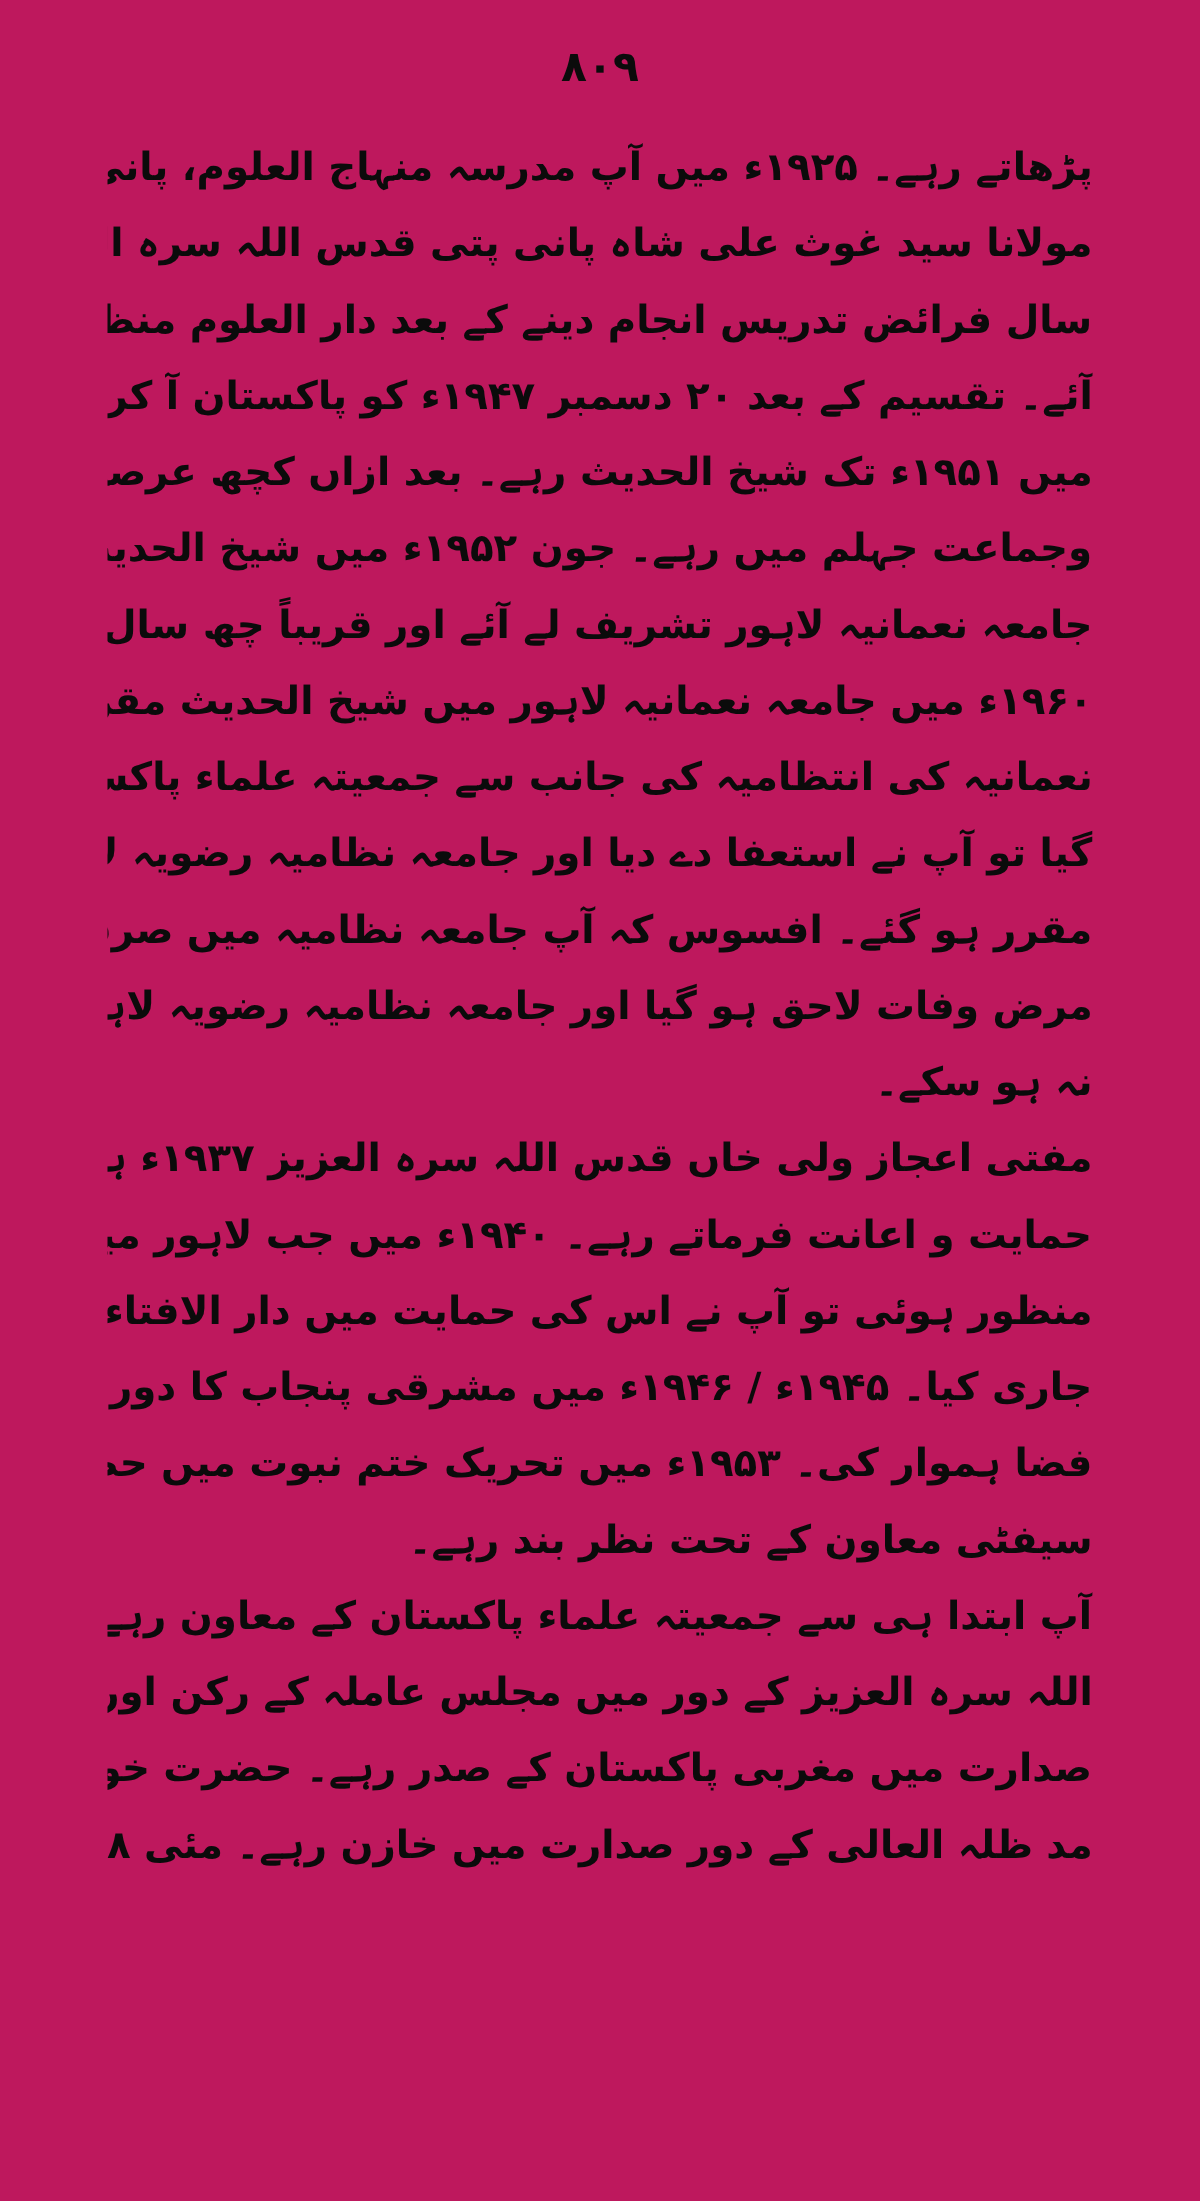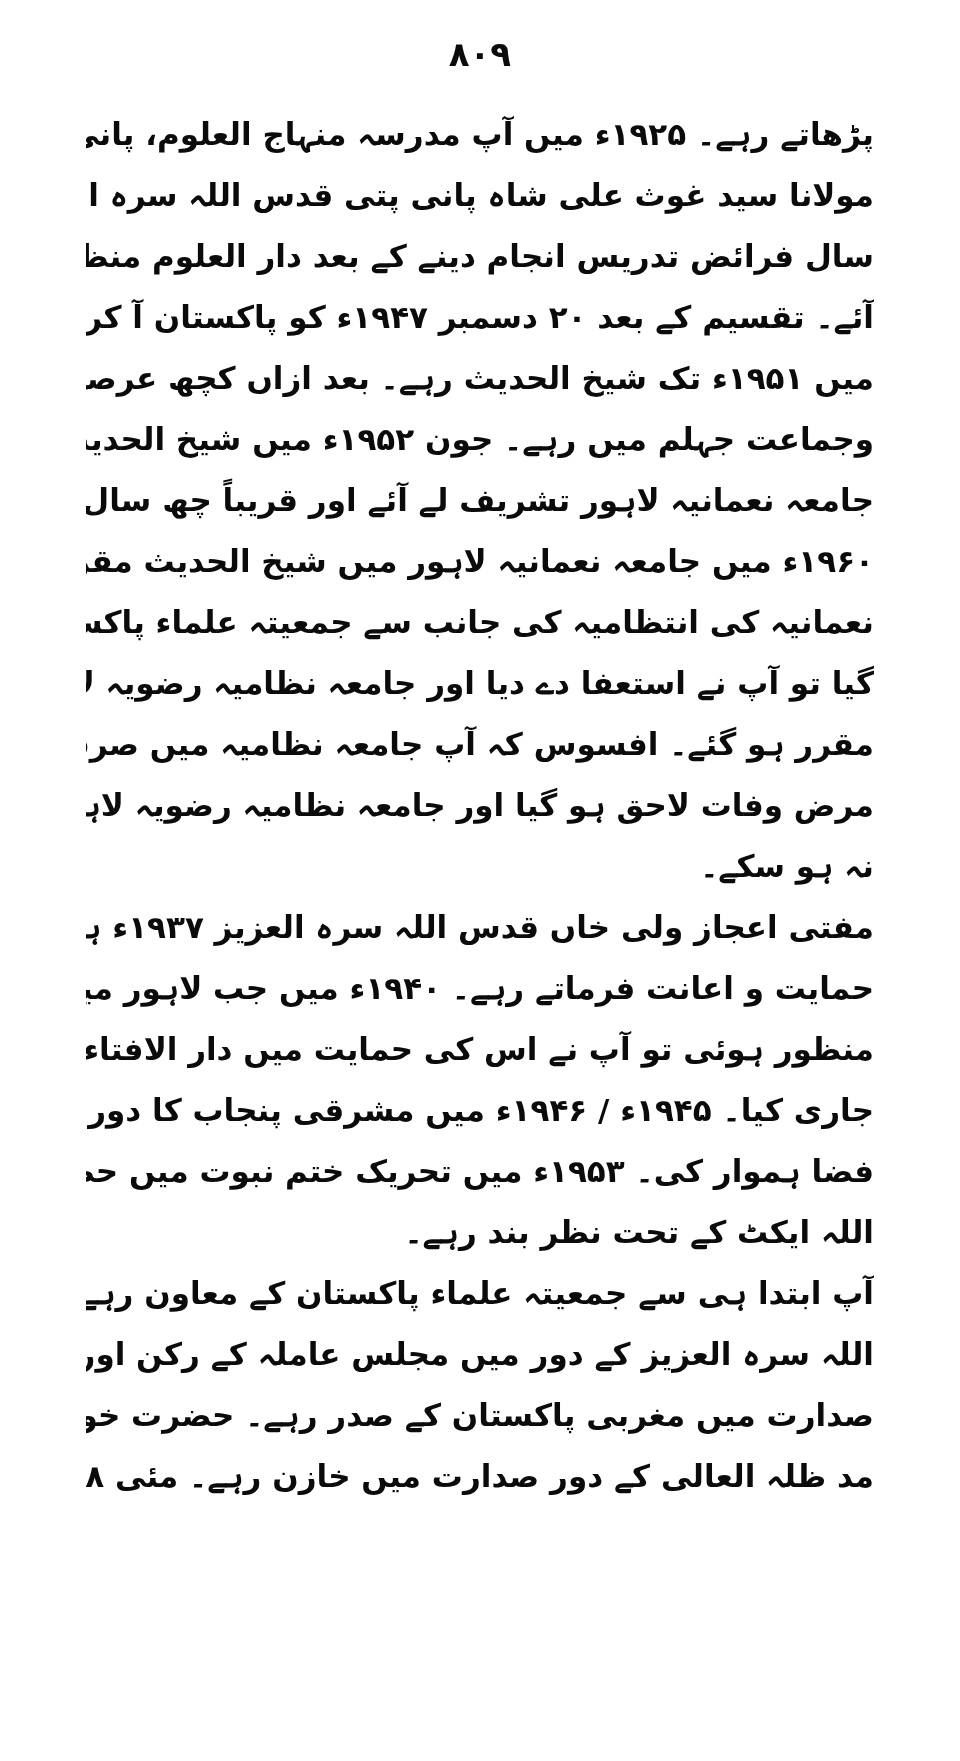--- a/index.html
+++ b/index.html
@@ -5,21 +5,21 @@
   html, body {
     margin: 0;
     padding: 0;
     background: #e8e8e8;
   }
   .page {
     position: relative;
     width: 960px;
     height: 1761px;
     margin: 0 auto;
-    background: #ffffff;
+    background: #be185d;
     color: #0b0b0b;
     font-family: "DejaVu Sans", sans-serif;
     overflow: hidden;
   }
   .page-number {
     position: absolute;
     top: 34px;
     left: 0;
     right: 0;
     text-align: center;
@@ -81,21 +81,21 @@
       <div class="line">مرض وفات لاحق ہو گیا اور جامعہ نظامیہ رضویہ لاہور کے طلباء آپ سے مستفیض</div>
       <div class="line last">نہ ہو سکے۔</div>
     </div>
 
     <div class="paragraph">
       <div class="line">مفتی اعجاز ولی خاں قدس اللہ سرہ العزیز ۱۹۳۷ء ہی سے تحریک مسلم لیگ کی</div>
       <div class="line">حمایت و اعانت فرماتے رہے۔ ۱۹۴۰ء میں جب لاہور میں قرارداد پاکستان</div>
       <div class="line">منظور ہوئی تو آپ نے اس کی حمایت میں دار الافتاء الرضویہ بریلی سے فتویٰ</div>
       <div class="line">جاری کیا۔ ۱۹۴۵ء / ۱۹۴۶ء میں مشرقی پنجاب کا دورہ کر کے پاکستان کے لئے</div>
       <div class="line">فضا ہموار کی۔ ۱۹۵۳ء میں تحریک ختم نبوت میں حصہ لینے کی بنا پر ایک سو دن تک</div>
-      <div class="line last">اللہ ایکٹ کے تحت نظر بند رہے۔</div>
+      <div class="line last">سیفٹی معاون کے تحت نظر بند رہے۔</div>
     </div>
 
     <div class="paragraph">
       <div class="line">آپ ابتدا ہی سے جمعیتہ علماء پاکستان کے معاون رہے۔ علامہ ابو الحسنات قدس</div>
       <div class="line">اللہ سرہ العزیز کے دور میں مجلس عاملہ کے رکن اور علامہ عبد الحامد بدایونی کے دور</div>
       <div class="line">صدارت میں مغربی پاکستان کے صدر رہے۔ حضرت خواجہ محمد قمر الدین سیالوی</div>
       <div class="line last">مد ظلہ العالی کے دور صدارت میں خازن رہے۔ مئی ۱۹۷۸ء میں جمعیتہ علماء</div>
     </div>
 
   </div>

